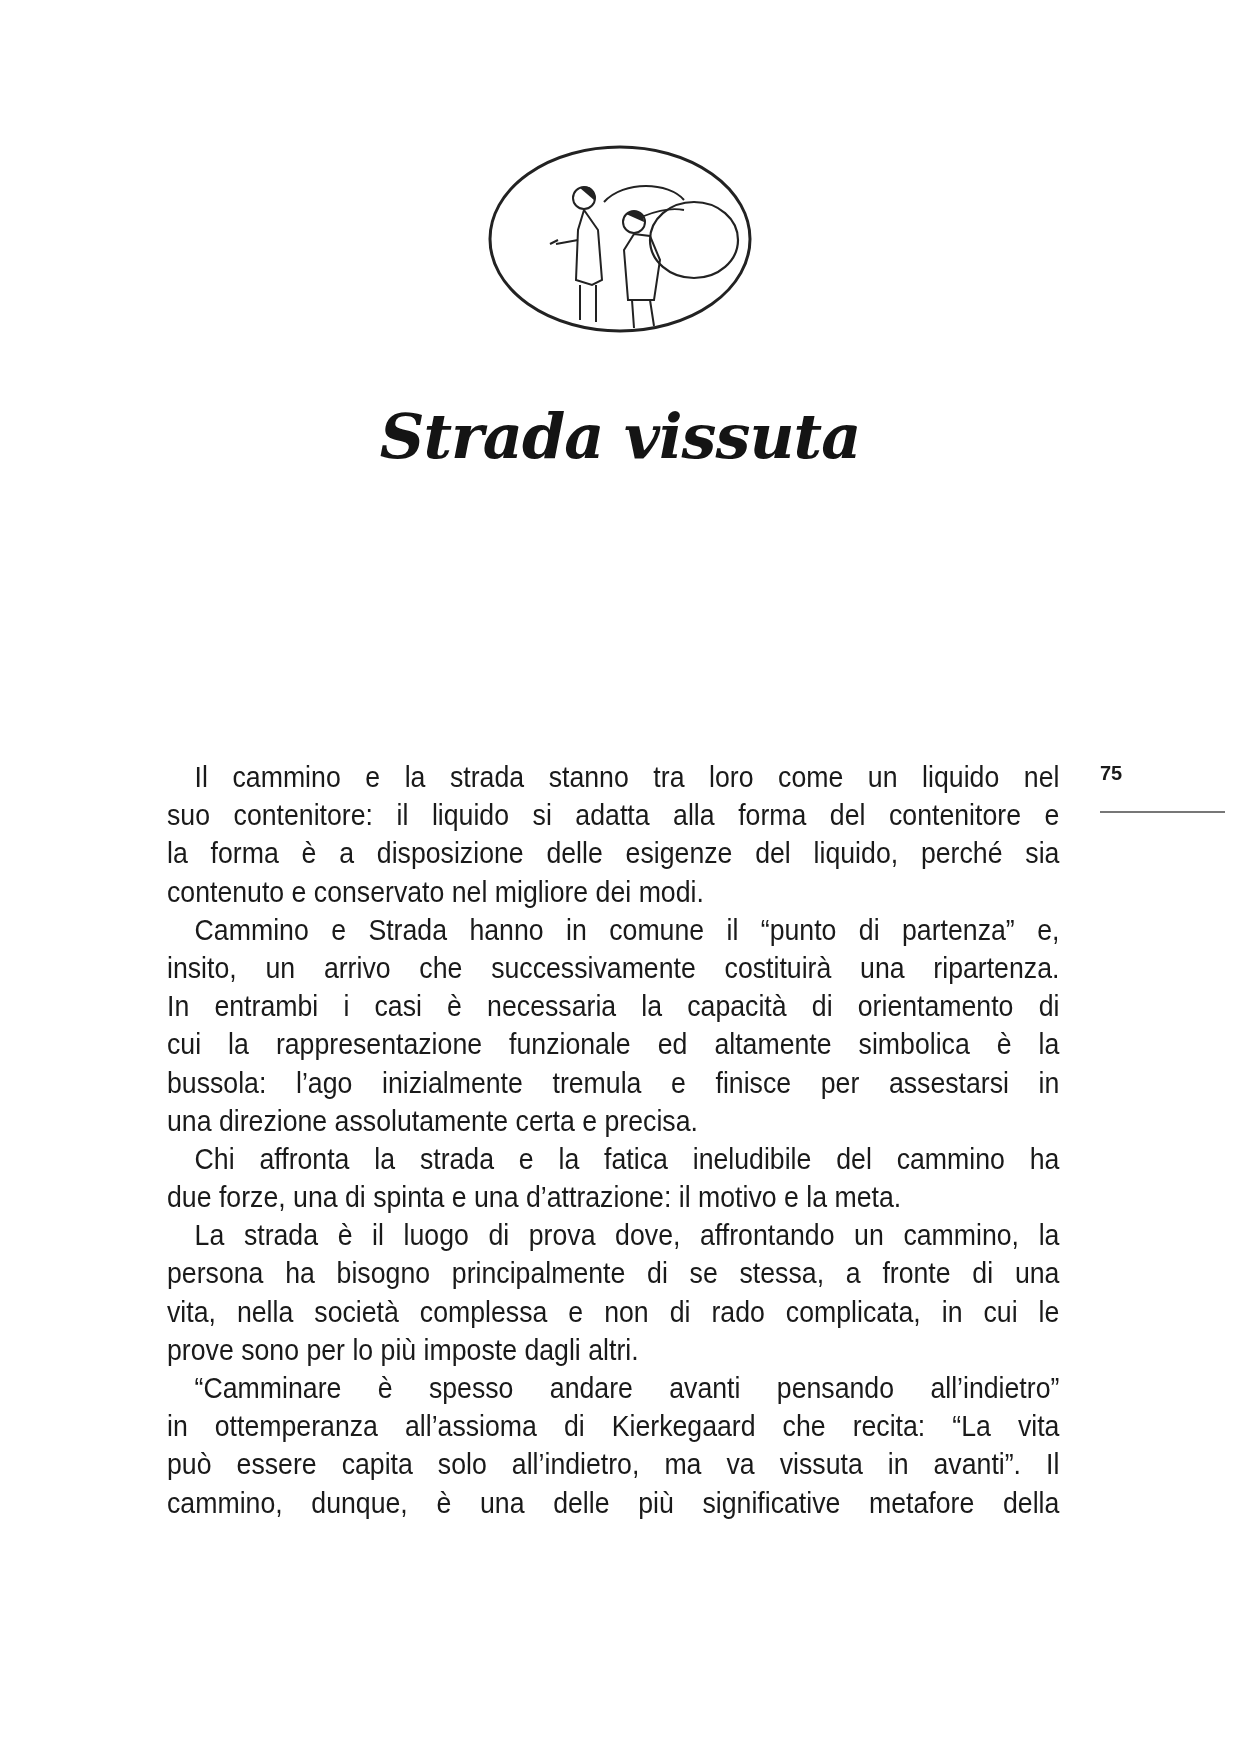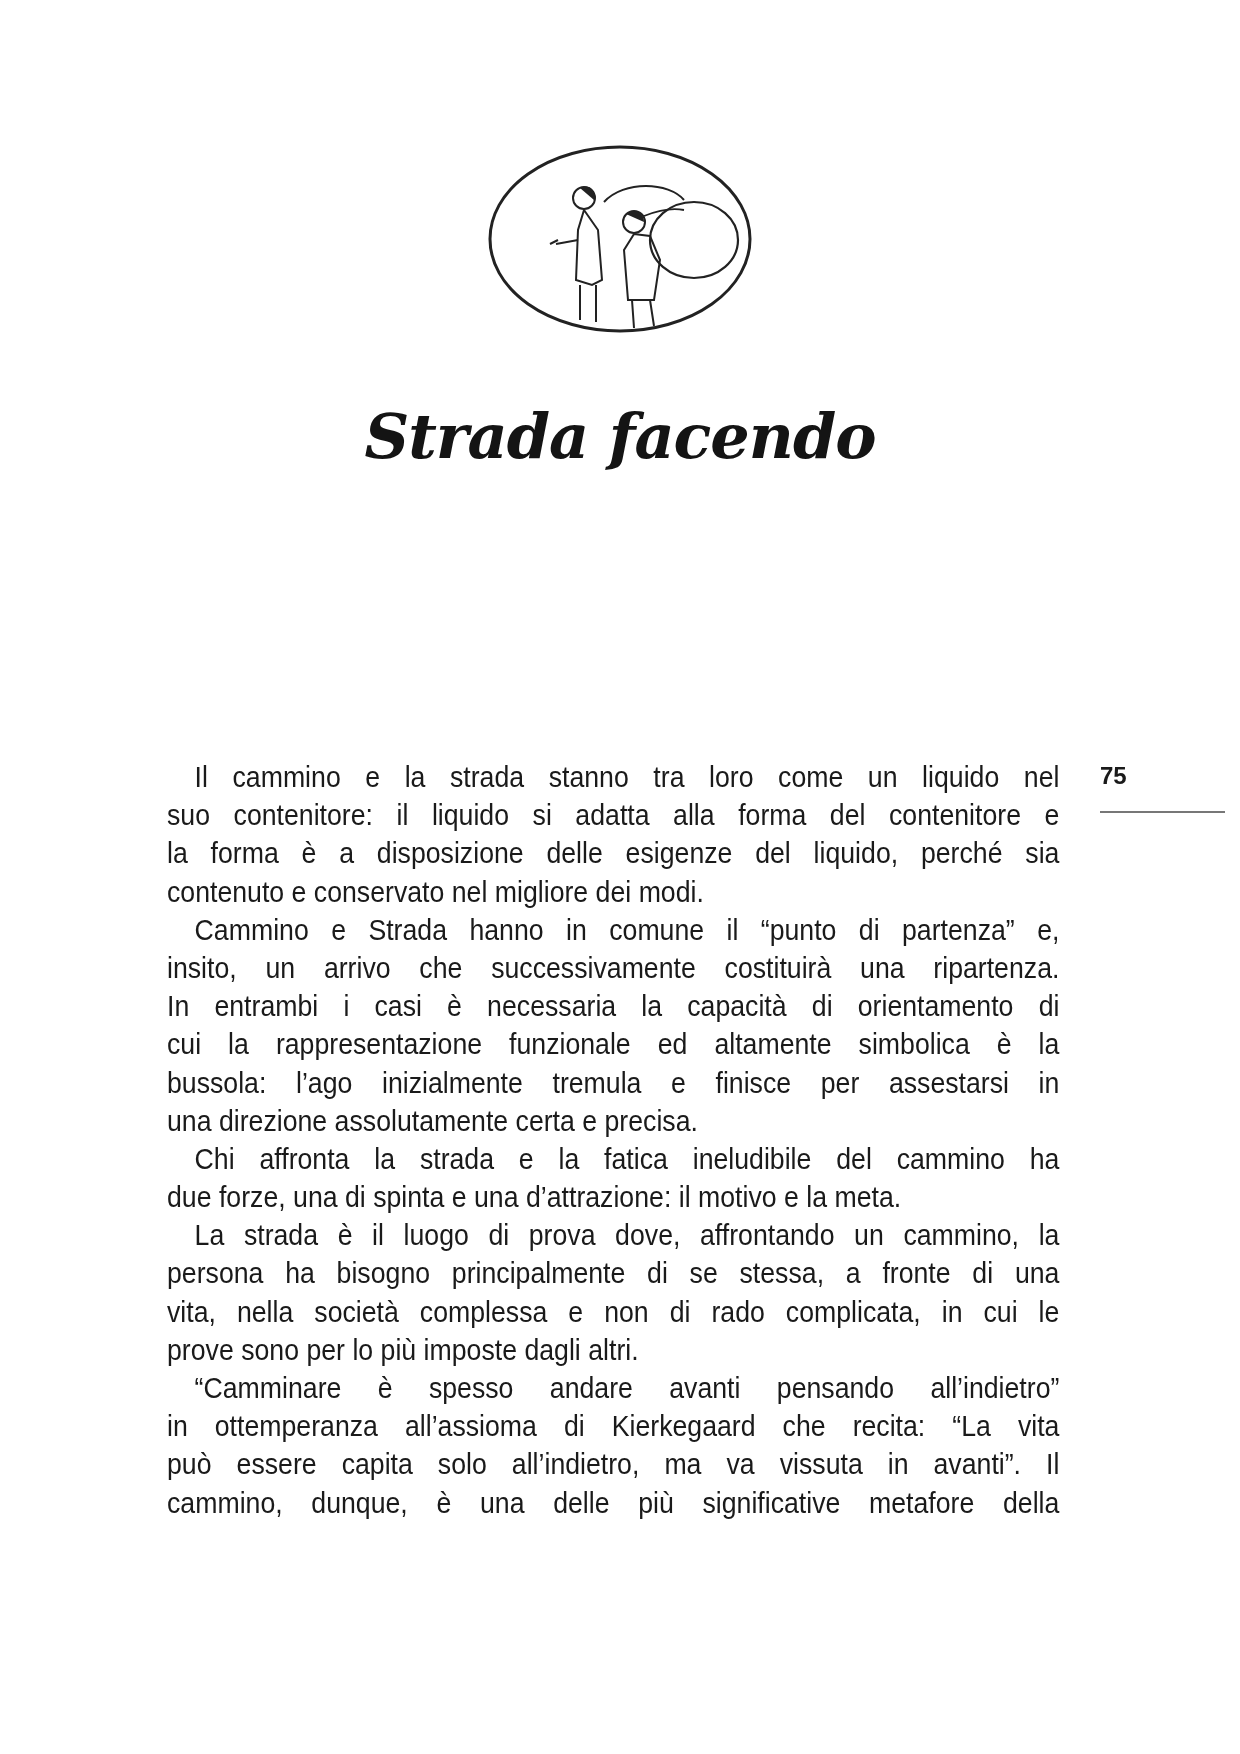--- a/index.html
+++ b/index.html
@@ -21,21 +21,21 @@
       position: absolute; left: 167px; top: 758px; width: 893px;
       font-family: "Liberation Sans", sans-serif; font-size: 29px; line-height: 38.2px;
       text-align: justify; color: #1a1a1a;
       transform: scaleX(0.92); transform-origin: left top; width: 970px;
     }
     .body-text .line { display: block; height: 38.2px; white-space: nowrap; text-align-last: justify; text-align: justify; }
     .body-text .line.last { text-align-last: left; }
     .body-text .line.indent { padding-left: 30px; }
     .page-number {
       position: absolute; left: 1100px; top: 762px;
-      font-family: "Liberation Sans", sans-serif; font-weight: bold; font-size: 24px;
+      font-family: "Liberation Sans", sans-serif; font-weight: bold; font-size: 20px;
       color: #1a1a1a;
     }
     .page-rule {
       position: absolute; left: 1100px; top: 811px; width: 125px; height: 0;
       border-top: 2px solid #777;
     }
   </style>
 </head>
 <body>
 
@@ -53,21 +53,21 @@
     <path d="M96 145 L96 180 M112 145 L112 182" stroke="#222" stroke-width="2"></path>
 
     <circle cx="150" cy="82" r="11" fill="none" stroke="#222" stroke-width="2"></circle>
     <path d="M142 74 C150 68, 160 72, 160 82" fill="#222"></path>
     <path d="M150 94 L140 110 L144 160 L170 160 L176 120 L166 96 Z" fill="none" stroke="#222" stroke-width="2"></path>
     <path d="M148 160 L150 188 M166 160 L170 186" stroke="#222" stroke-width="2"></path>
     <path d="M160 76 C175 70, 190 68, 200 70" fill="none" stroke="#222" stroke-width="1.8"></path>
   </svg>
 </div>
 
-<div class="title">Strada facendo</div>
+<div class="title">Strada vissuta</div>
 
 <div class="page-number">75</div>
 <div class="page-rule"></div>
 
 <div class="body-text">
   <span class="line indent">Il cammino e la strada stanno tra loro come un liquido nel</span>
   <span class="line">suo contenitore: il liquido si adatta alla forma del contenitore e</span>
   <span class="line">la forma è a disposizione delle esigenze del liquido, perché sia</span>
   <span class="line last">contenuto e conservato nel migliore dei modi.</span>
   <span class="line indent">Cammino e Strada hanno in comune il “punto di partenza” e,</span>

